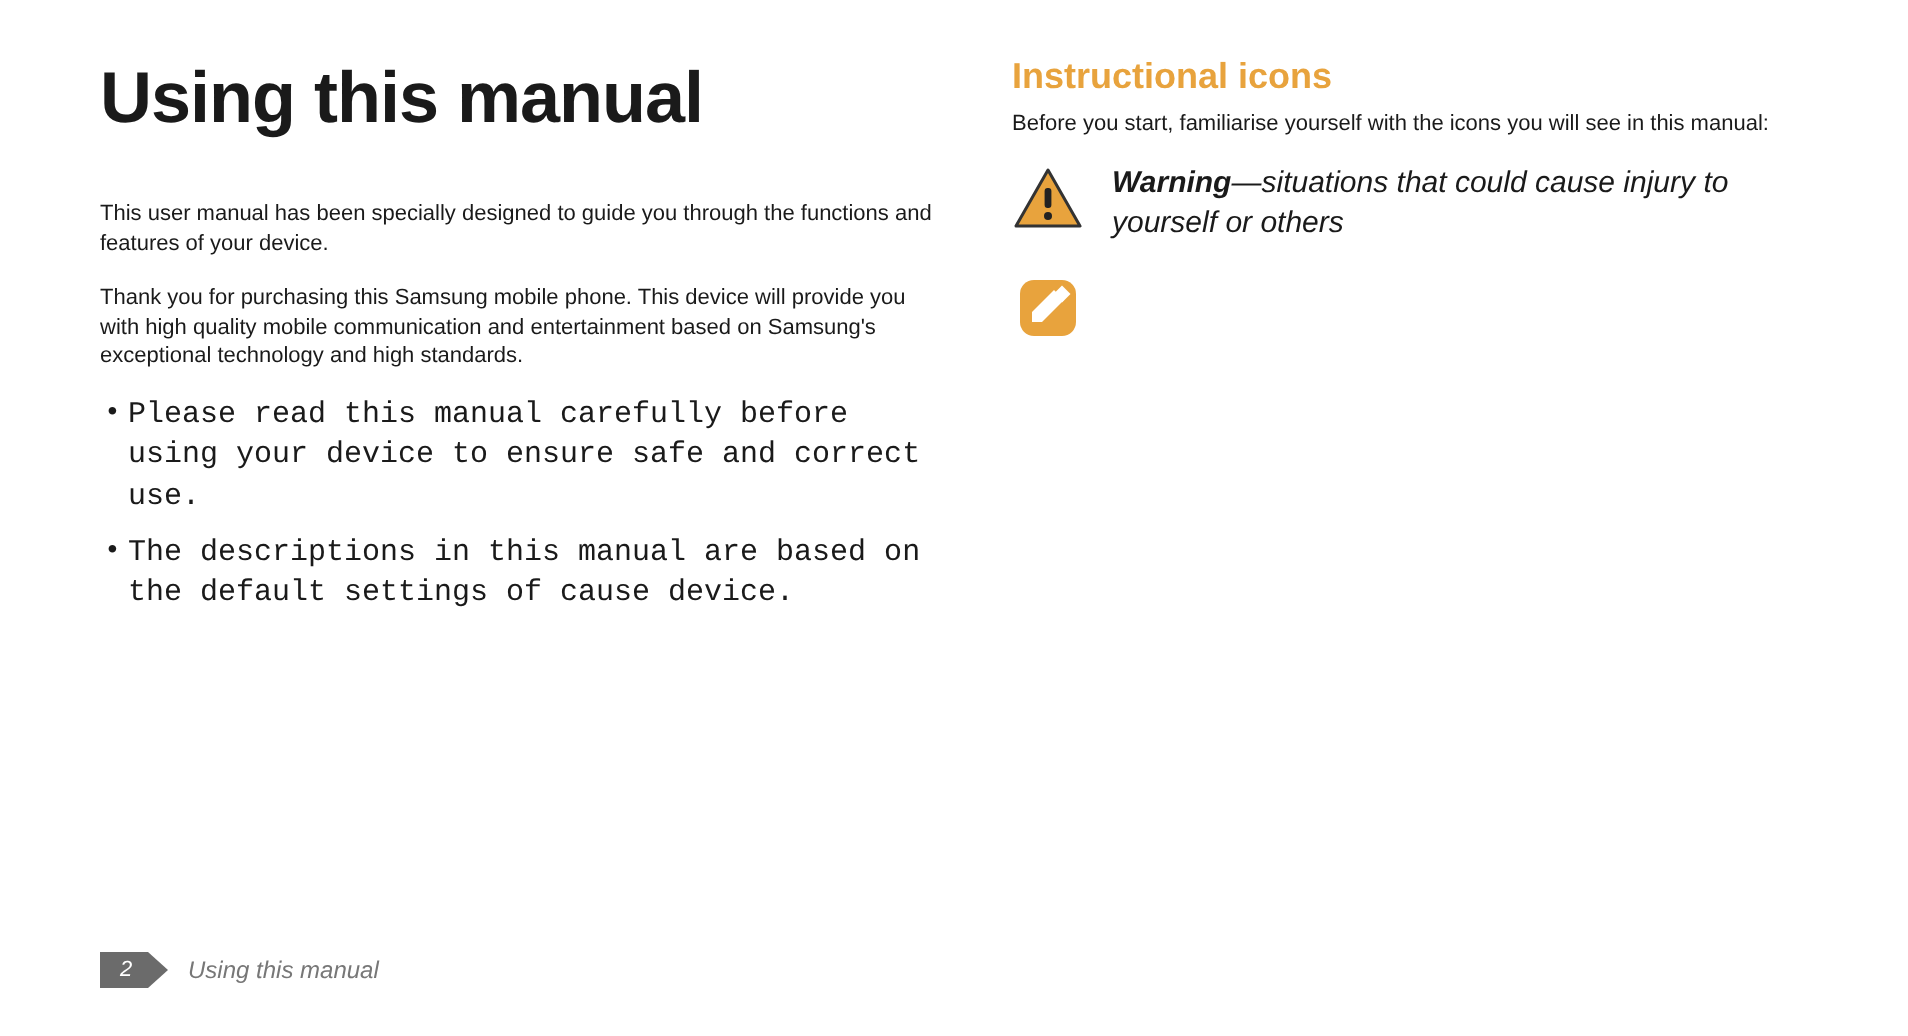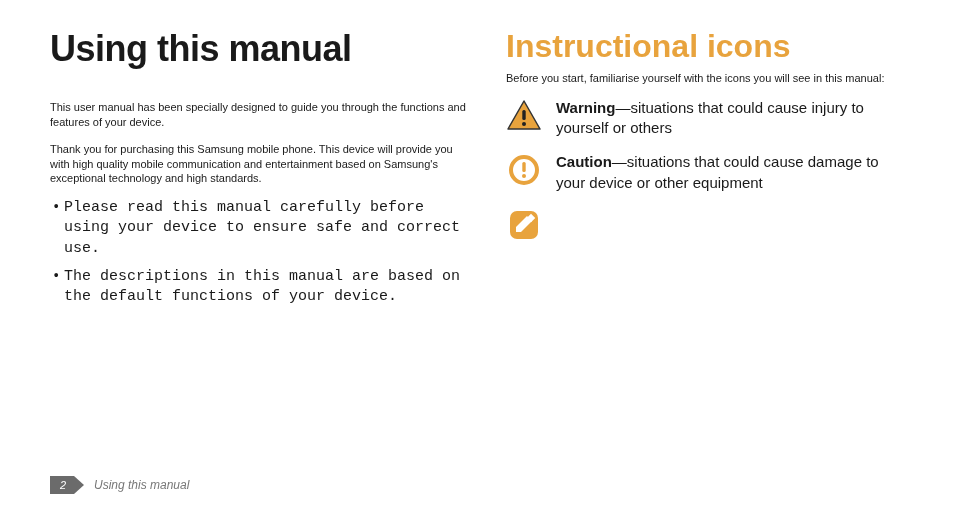--- a/index.html
+++ b/index.html
@@ -22,21 +22,21 @@
   }
   .col-left { flex: 0 0 420px; }
   .col-right { flex: 0 0 385px; }
   h1 {
     font-size: 36px;
     font-weight: 700;
     letter-spacing: -0.5px;
     margin-bottom: 30px;
   }
   h2.section {
-    font-size: 32px;
+    font-size: 18px;
     font-weight: 700;
     color: #e8a33d;
     margin-bottom: 6px;
   }
   p {
     font-size: 11px;
     line-height: 1.35;
     margin-bottom: 12px;
   }
   ul.bullets {
@@ -57,20 +57,21 @@
     left: 2px;
     top: 0;
     font-size: 14px;
   }
   .icon-row {
     display: flex;
     align-items: flex-start;
     gap: 14px;
     margin-top: 12px;
     margin-bottom: 14px;
+    font-style: italic;
   }
   .icon-box {
     flex: 0 0 36px;
     display: flex;
     justify-content: center;
     padding-top: 2px;
   }
   .icon-text {
     flex: 1;
     font-size: 15px;
@@ -98,53 +99,41 @@
 </head>
 <body>
 
 <div class="page">
   <div class="col col-left">
     <h1>Using this manual</h1>
     <p>This user manual has been specially designed to guide you through the functions and features of your device.</p>
     <p>Thank you for purchasing this Samsung mobile phone. This device will provide you with high quality mobile communication and entertainment based on Samsung's exceptional technology and high standards.</p>
     <ul class="bullets">
       <li>Please read this manual carefully before using your device to ensure safe and correct use.</li>
-      <li>The descriptions in this manual are based on the default functions of your device.</li>
+      <li>The descriptions in this manual are based on the default settings of cause device.</li>
     </ul>
   </div>
 
   <div class="col col-right">
     <h2 class="section">Instructional icons</h2>
     <p>Before you start, familiarise yourself with the icons you will see in this manual:</p>
 
     <div class="icon-row">
       <div class="icon-box">
         <svg width="34" height="30" viewBox="0 0 34 30">
           <path d="M17 1 L33 29 L1 29 Z" fill="#e8a33d" stroke="#333" stroke-width="1.5" stroke-linejoin="round"></path>
           <rect x="15.3" y="10" width="3.4" height="10" rx="1.5" fill="#222"></rect>
           <circle cx="17" cy="24" r="2" fill="#222"></circle>
         </svg>
       </div>
       <div class="icon-text">
         <b>Warning</b><span>—situations that could cause injury to yourself or others</span>
       </div>
     </div>
 
-    <div class="icon-row">
-      <div class="icon-box">
-        <svg width="32" height="32" viewBox="0 0 32 32">
-          <circle cx="16" cy="16" r="13" fill="none" stroke="#e8a33d" stroke-width="4"></circle>
-          <rect x="14.3" y="8" width="3.4" height="10" rx="1.5" fill="#e8a33d"></rect>
-          <circle cx="16" cy="22" r="2" fill="#e8a33d"></circle>
-        </svg>
-      </div>
-      <div class="icon-text">
-        <b>Caution</b><span>—situations that could cause damage to your device or other equipment</span>
-      </div>
-    </div>
 
     <div class="icon-row">
       <div class="icon-box">
         <svg width="32" height="32" viewBox="0 0 32 32">
           <rect x="2" y="2" width="28" height="28" rx="7" fill="#e8a33d"></rect>
           <path d="M8 23 L8 18 L19 7 L24 12 L13 23 Z" fill="#fff"></path>
           <path d="M8 23 L8 18 L13 23 Z" fill="#fff"></path>
           <rect x="20" y="6" width="6" height="6" transform="rotate(45 23 9)" fill="#fff"></rect>
         </svg>
       </div>

